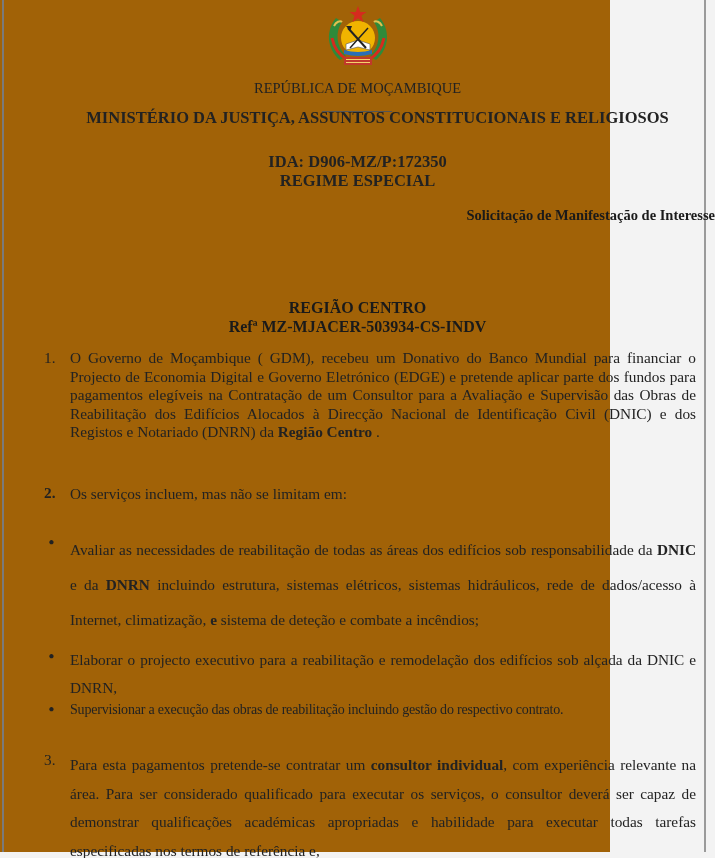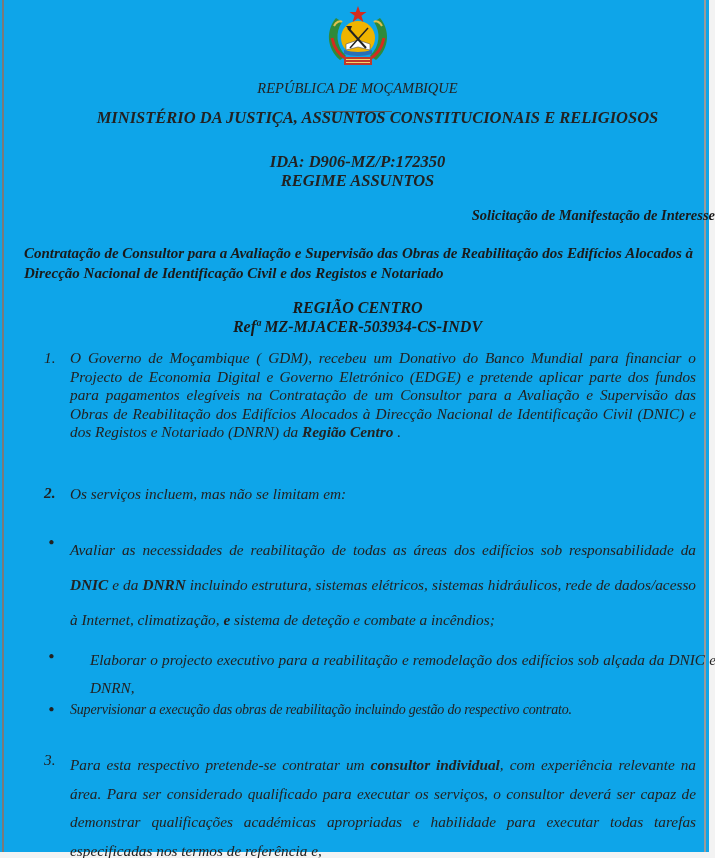--- a/index.html
+++ b/index.html
@@ -4,23 +4,22 @@
 <style>
   html, body { margin: 0; padding: 0; }
   body {
     width: 715px; height: 858px; overflow: hidden;
     background: #f3f3f3;
     font-family: "DejaVu Serif", "Liberation Serif", serif;
     color: #1a1a1a;
   }
   .page {
     position: absolute; left: 0; top: 0;
-    width: 709px; height: 852px;
-    background: #0ea5e9;
-    font-style: italic;
+    width: 610px; height: 852px;
+    background: #a16207;
   }
   .border-left {
     position: absolute; left: 2px; top: 0; width: 2px; height: 852px; background: #7a7a7a;
   }
   .border-right {
     position: absolute; left: 704px; top: 0; width: 2px; height: 852px; background: #9a9a9a;
   }
   .crest {
     position: absolute; left: 322px; top: 4px; width: 72px; height: 66px;
   }
@@ -46,21 +45,21 @@
     text-align: justify; color: #222;
   }
   .num { position: absolute; left: 44px; font-family: "Liberation Serif", serif; font-size: 15.3px; color: #222; }
   .p1 { top: 349px; line-height: 18.6px; }
   .n1 { top: 349px; }
   .p2 { top: 484px; line-height: 20px; }
   .n2 { top: 484px; font-weight: bold; }
   .bullet-dot { position: absolute; left: 47px; font-size: 15px; color: #222; }
   .b1 { top: 532px; line-height: 35px; }
   .bd1 { top: 534px; }
-  .b2 { top: 646px; line-height: 28.3px; margin-left: 20px; }
+  .b2 { top: 646px; line-height: 28.3px; }
   .bd2 { top: 648px; }
   .b3 { top: 700px; line-height: 20px; font-size: 14px; letter-spacing: -0.2px; }
   .bd3 { top: 701px; }
   .p3 { top: 751px; line-height: 28.5px; }
   .n3 { top: 751px; }
   b { font-weight: bold; }
   .justify-last { text-align-last: left; }
 </style>
 </head>
 <body>
@@ -95,39 +94,38 @@
       <rect x="24" y="55" width="24" height="1" fill="#f3d36b"></rect>
       <rect x="24" y="58" width="24" height="1" fill="#f3d36b"></rect>
     </svg>
   </div>
 
   <div class="center rep">REPÚBLICA DE MOÇAMBIQUE</div>
   <div class="sep"></div>
 
   <div class="center hd h1">MINISTÉRIO DA JUSTIÇA, ASSUNTOS CONSTITUCIONAIS E RELIGIOSOS</div>
   <div class="center hd h3">IDA: D906-MZ/P:172350</div>
-  <div class="center hd h4">REGIME ASSUNTOS</div>
+  <div class="center hd h4">REGIME ESPECIAL</div>
 
   <div class="center sol">Solicitação de Manifestação de Interesse</div>
 
-  <div class="title">Contratação de Consultor para a Avaliação e Supervisão das Obras de Reabilitação dos Edifícios Alocados à Direcção Nacional de Identificação Civil e dos Registos e Notariado</div>
 
   <div class="center reg1">REGIÃO CENTRO</div>
   <div class="center reg2">Refª MZ-MJACER-503934-CS-INDV</div>
 
   <div class="num n1">1.</div>
   <div class="para p1 justify-last"><span>O Governo de Moçambique ( GDM), recebeu um Donativo do Banco Mundial para financiar o Projecto de Economia Digital e Governo Eletrónico (EDGE) e pretende aplicar parte dos fundos para pagamentos elegíveis na Contratação de um Consultor para a Avaliação e Supervisão das Obras de Reabilitação dos Edifícios Alocados à Direcção Nacional de Identificação Civil (DNIC) e dos Registos e Notariado (DNRN) da </span><b>Região Centro</b><span> .</span></div>
 
   <div class="num n2">2.</div>
   <div class="para p2">Os serviços incluem, mas não se limitam em:</div>
 
   <div class="bullet-dot bd1">•</div>
   <div class="para b1 justify-last"><span>Avaliar as necessidades de reabilitação de todas as áreas dos edifícios sob responsabilidade da </span><b>DNIC</b><span> e da </span><b>DNRN</b><span> incluindo estrutura, sistemas elétricos, sistemas hidráulicos, rede de dados/acesso à Internet, climatização, </span><b>e</b><span> sistema de deteção e combate a incêndios;</span></div>
 
   <div class="bullet-dot bd2">•</div>
   <div class="para b2 justify-last">Elaborar o projecto executivo para a reabilitação e remodelação dos edifícios sob alçada da DNIC e DNRN,</div>
 
   <div class="bullet-dot bd3">•</div>
   <div class="para b3">Supervisionar a execução das obras de reabilitação incluindo gestão do respectivo  contrato.</div>
 
   <div class="num n3">3.</div>
-  <div class="para p3"><span>Para esta respectivo pretende-se contratar um </span><b>consultor individual</b><span>, com experiência relevante na área. Para ser considerado qualificado para executar os serviços, o consultor deverá ser capaz de demonstrar qualificações académicas apropriadas e habilidade para executar todas tarefas especificadas nos termos de referência e,</span></div>
+  <div class="para p3"><span>Para esta pagamentos pretende-se contratar um </span><b>consultor individual</b><span>, com experiência relevante na área. Para ser considerado qualificado para executar os serviços, o consultor deverá ser capaz de demonstrar qualificações académicas apropriadas e habilidade para executar todas tarefas especificadas nos termos de referência e,</span></div>
 </div>
 
 </body></html>

